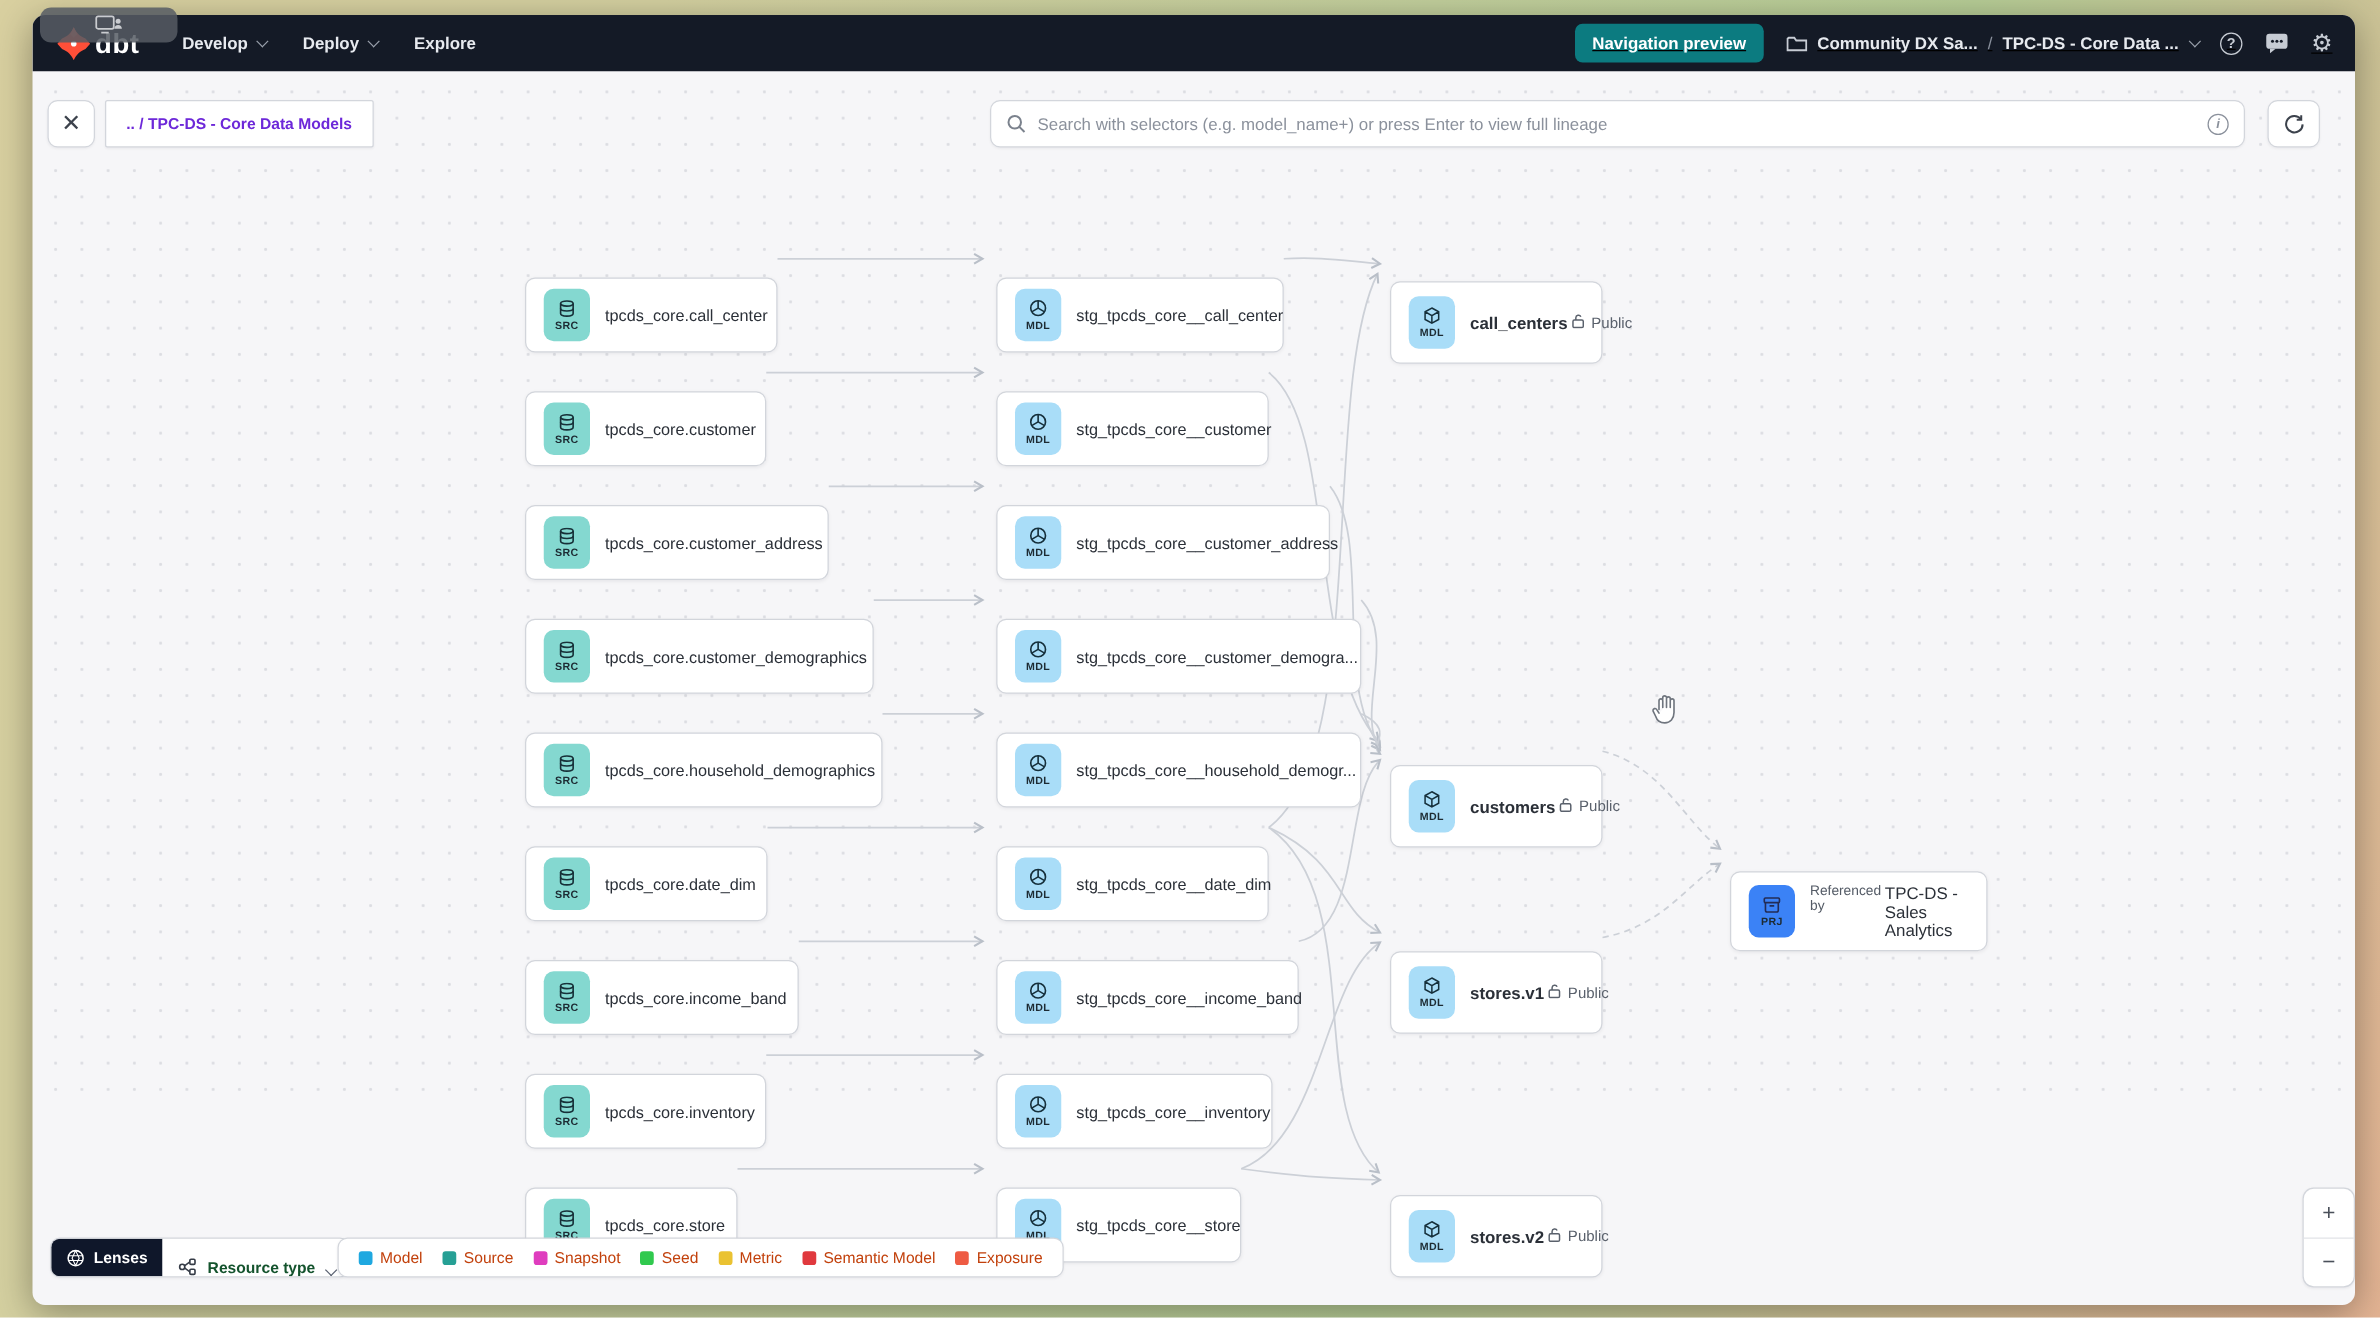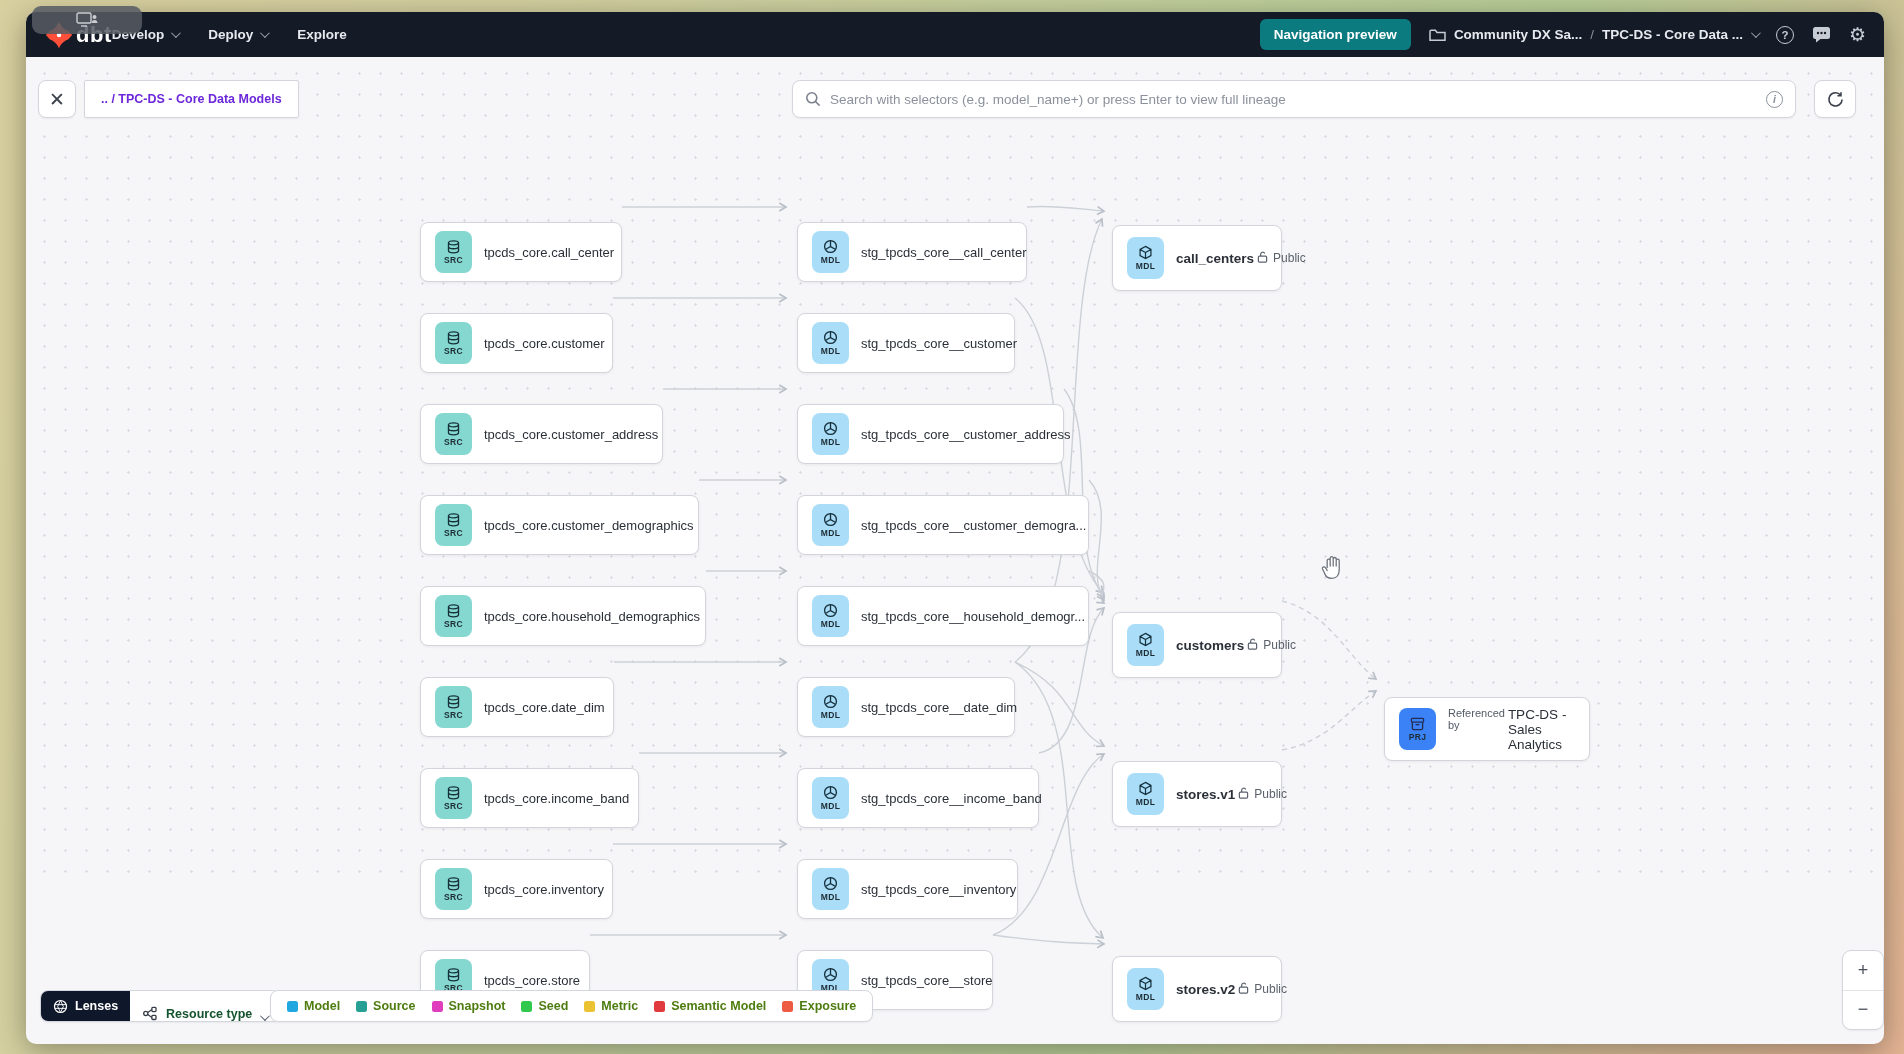--- a/index.html
+++ b/index.html
@@ -14,28 +14,28 @@
     background:rgba(86,92,100,.85); border-radius:9px; display:flex; align-items:center;
     justify-content:center; z-index:50; }
   .share-pill svg { opacity:.9; }
   
   .window { position:absolute; left:26px; top:12px; width:1858px; height:1032px;
     background:#f6f6f8; border-radius:10px; overflow:hidden;
     box-shadow:0 6px 30px rgba(0,0,0,.35); }
   
   .topbar { position:absolute; left:0; top:0; width:100%; height:45px;
     background:#141a26; display:flex; align-items:center; padding:0 18px; z-index:20; }
-  .brand { display:flex; align-items:center; gap:2px; }
+  .brand { display:flex; align-items:center; gap:2px; margin-right:34px; }
   .brand-name { color:#fff; font-size:22px; font-weight:bold; letter-spacing:.5px; }
   .nav { display:flex; align-items:center; gap:30px; }
   .nav-item { color:#e7eaef; font-size:13.5px; font-weight:bold; display:flex;
     align-items:center; gap:7px; cursor:pointer; }
   .chev { width:7px; height:7px; border-right:1.6px solid #9aa1ac; border-bottom:1.6px solid #9aa1ac;
     transform:rotate(45deg) translateY(-2px); display:inline-block; }
-  .topbar-right { margin-left:auto; display:flex; align-items:center; gap:18px; }
+  .topbar-right { margin-left:auto; display:flex; align-items:center; gap:18px;text-decoration:underline; }
   .nav-preview-btn { background:#0c7b80; color:#fff; font-size:13.5px; font-weight:bold;
     border:none; border-radius:6px; padding:8px 14px; cursor:pointer; }
   .crumbs { display:flex; align-items:center; gap:8px; color:#e7eaef; font-size:13.5px; font-weight:bold; }
   .crumb-sep { color:#8b929e; font-weight:normal; }
   .top-icon { color:#c7ccd4; font-size:17px; display:flex; align-items:center; cursor:pointer; }
   .help-circle { width:18px; height:18px; border:1.7px solid #c7ccd4; border-radius:50%;
     display:flex; align-items:center; justify-content:center; font-size:11.5px; font-weight:bold; color:#c7ccd4; }
   .gear-glyph { font-size:19px; }
   
   .canvas { position:absolute; left:0; top:45px; width:1858px; height:821px;
@@ -83,21 +83,21 @@
     box-shadow:0 1px 2px rgba(20,25,40,.05); z-index:10; }
   .lenses-btn { background:#0f172a; color:#fff; font-size:12.5px; font-weight:bold;
     display:flex; align-items:center; gap:7px; padding:0 12px; cursor:pointer; }
   .rtype-btn { background:#fff; color:#14532d; font-size:12.5px; font-weight:bold;
     display:flex; align-items:flex-end; gap:8px; padding:0 12px; cursor:pointer; }
   .rtype-btn .chev { border-color:#596070; }
   .legend { position:absolute; left:244px; top:978px; height:32px; background:#fff;
     border:1px solid #d3d6dc; border-radius:8px; display:flex; align-items:center;
     gap:16px; padding:0 16px; z-index:10; box-shadow:0 1px 2px rgba(20,25,40,.05); }
   .legend-item { display:flex; align-items:center; gap:6px; font-size:12.5px;
-    font-weight:bold; color:#4d7c0f; }
+    font-weight:normal; color:#c2410c; }
   .swatch { width:11px; height:11px; border-radius:2.5px; }
   .zoomctl { position:absolute; left:1816px; top:938px; width:42px; height:80px;
     background:#fff; border:1px solid #d3d6dc; border-radius:9px; display:flex;
     flex-direction:column; z-index:10; box-shadow:0 1px 2px rgba(20,25,40,.05); }
   .zoom-btn { flex:1; display:flex; align-items:center; justify-content:center;
     font-size:18px; color:#4a505a; cursor:pointer; }
   .zoom-btn:first-child { border-bottom:1px solid #e2e4e8; }
   .edges { position:absolute; left:0; top:0; pointer-events:none; }
   .cursor-hand { position:absolute; left:1293px; top:498px; z-index:5; }
 </style>

